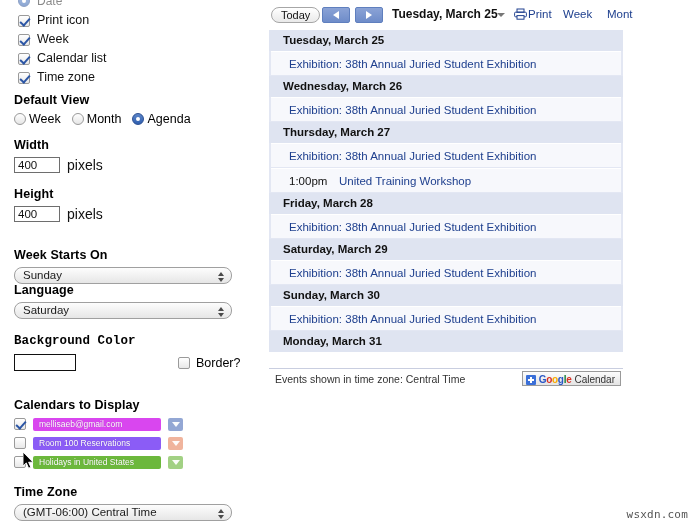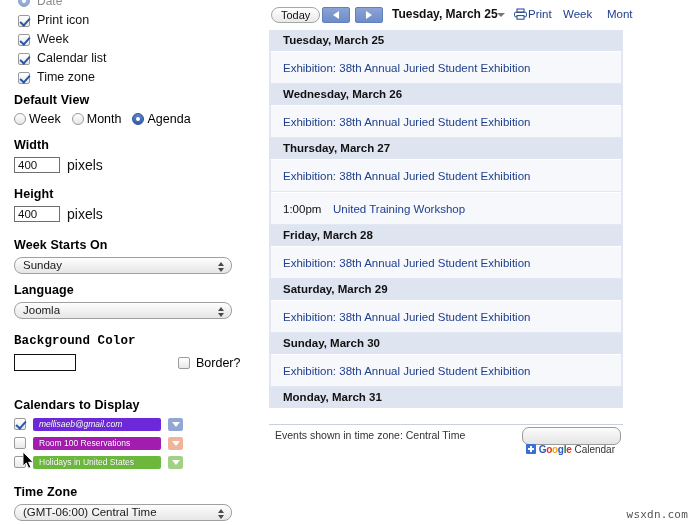--- a/index.html
+++ b/index.html
@@ -352,30 +352,30 @@
     height: 21px;
     background: #dfe4f1;
     font-size: 11.5px;
     font-weight: bold;
     color: #111;
     line-height: 21px;
     padding-left: 14px;
     box-sizing: border-box;
   }
   .ag-evt {
-    height: 32px;
+    height: 24px;
     margin: 0 2px 1px 2px;
     background: #f7f8fc;
     border-top: 1px solid #ffffff;
     box-sizing: border-box;
     display: flex;
     align-items: center;
     font-size: 11.5px;
     line-height: 18px;
-    padding-left: 12px;
+    padding-left: 18px;
   }
   .ag-evt .etime {
     color: #111;
     width: 50px;
     flex: 0 0 auto;
   }
   .ag-evt .etitle { color: #3c4a63; }
   .ag-evt.linked .etitle { color: #20418f; }
 
   #gcal-footer {
@@ -392,26 +392,26 @@
     left: 6px; top: 4px;
     font-size: 10.5px;
     color: #333;
   }
   #gcal-badge {
     position: absolute;
     right: 2px; top: 2px;
     height: 15px;
     box-sizing: border-box;
     border: 1px solid #9a9a9a;
-    border-radius: 7px;
+    border-radius: 0;
     background: linear-gradient(#fcfcfc, #e4e4e4);
     display: flex;
-    align-items: flex-start;
+    align-items: flex-end;
     gap: 3px;
-    padding: 16px 5px 0 3px;
+    padding: 10px 5px 0 3px;
   }
   #gcal-badge .plus {
     width: 10px; height: 10px;
     background: #3a6fd8;
     border-radius: 1px;
     position: relative;
     flex: 0 0 auto;
   }
   #gcal-badge .plus::before,
   #gcal-badge .plus::after {
@@ -496,35 +496,35 @@
   </div>
 
   <div class="grp" style="top:187px;">
     <div class="section-title">Height</div>
     <div class="field-row">
       <input class="txtbox" type="text" value="400" style="">
       <span class="unit">pixels</span>
     </div>
   </div>
 
-  <div class="grp" style="top:238px;">
+  <div class="grp" style="top:248px;">
     <div class="section-title">Week Starts On</div>
     <div class="selectbox">
       <span>Sunday</span>
       <span class="arrows">
           <i class="up"></i>
           <i class="dn"></i>
         </span>
     </div>
   </div>
 
   <div class="grp" style="top:283px;">
     <div class="section-title">Language</div>
     <div class="selectbox">
-      <span>Joomla</span>
+      <span>Saturday</span>
       <span class="arrows">
           <i class="up"></i>
           <i class="dn"></i>
         </span>
     </div>
   </div>
 
   <div class="grp" style="top:334px;font-family:Liberation Mono, monospace;">
     <div class="section-title">Background Color</div>
     <div class="swatch"></div>
@@ -532,29 +532,29 @@
   <div class="border-opt">
     <span class="cb unchecked"></span>
     <span class="lbl">Border?</span>
   </div>
 
   <div class="grp" style="top:398px;">
     <div class="section-title">Calendars to Display</div>
 
     <div class="cal-row">
       <span class="cb checked"></span>
-      <span class="cal-bar" style="background:#6d28d9;font-style:italic;">mellisaeb@gmail.com</span>
+      <span class="cal-bar" style="background:#d946ef;">mellisaeb@gmail.com</span>
       <span class="cal-caret" style="background:#93a7d4;">
           <i></i>
         </span>
     </div>
 
     <div class="cal-row">
       <span class="cb unchecked"></span>
-      <span class="cal-bar" style="background:#a21caf;">Room 100 Reservations</span>
+      <span class="cal-bar" style="background:#8b5cf6;">Room 100 Reservations</span>
       <span class="cal-caret" style="background:#f0b49d;">
           <i></i>
         </span>
     </div>
 
     <div class="cal-row">
       <span class="cb unchecked"></span>
       <span class="cal-bar" style="background:#6cb83c;">Holidays in United States</span>
       <span class="cal-caret" style="background:#a2d184;">
           <i></i>

